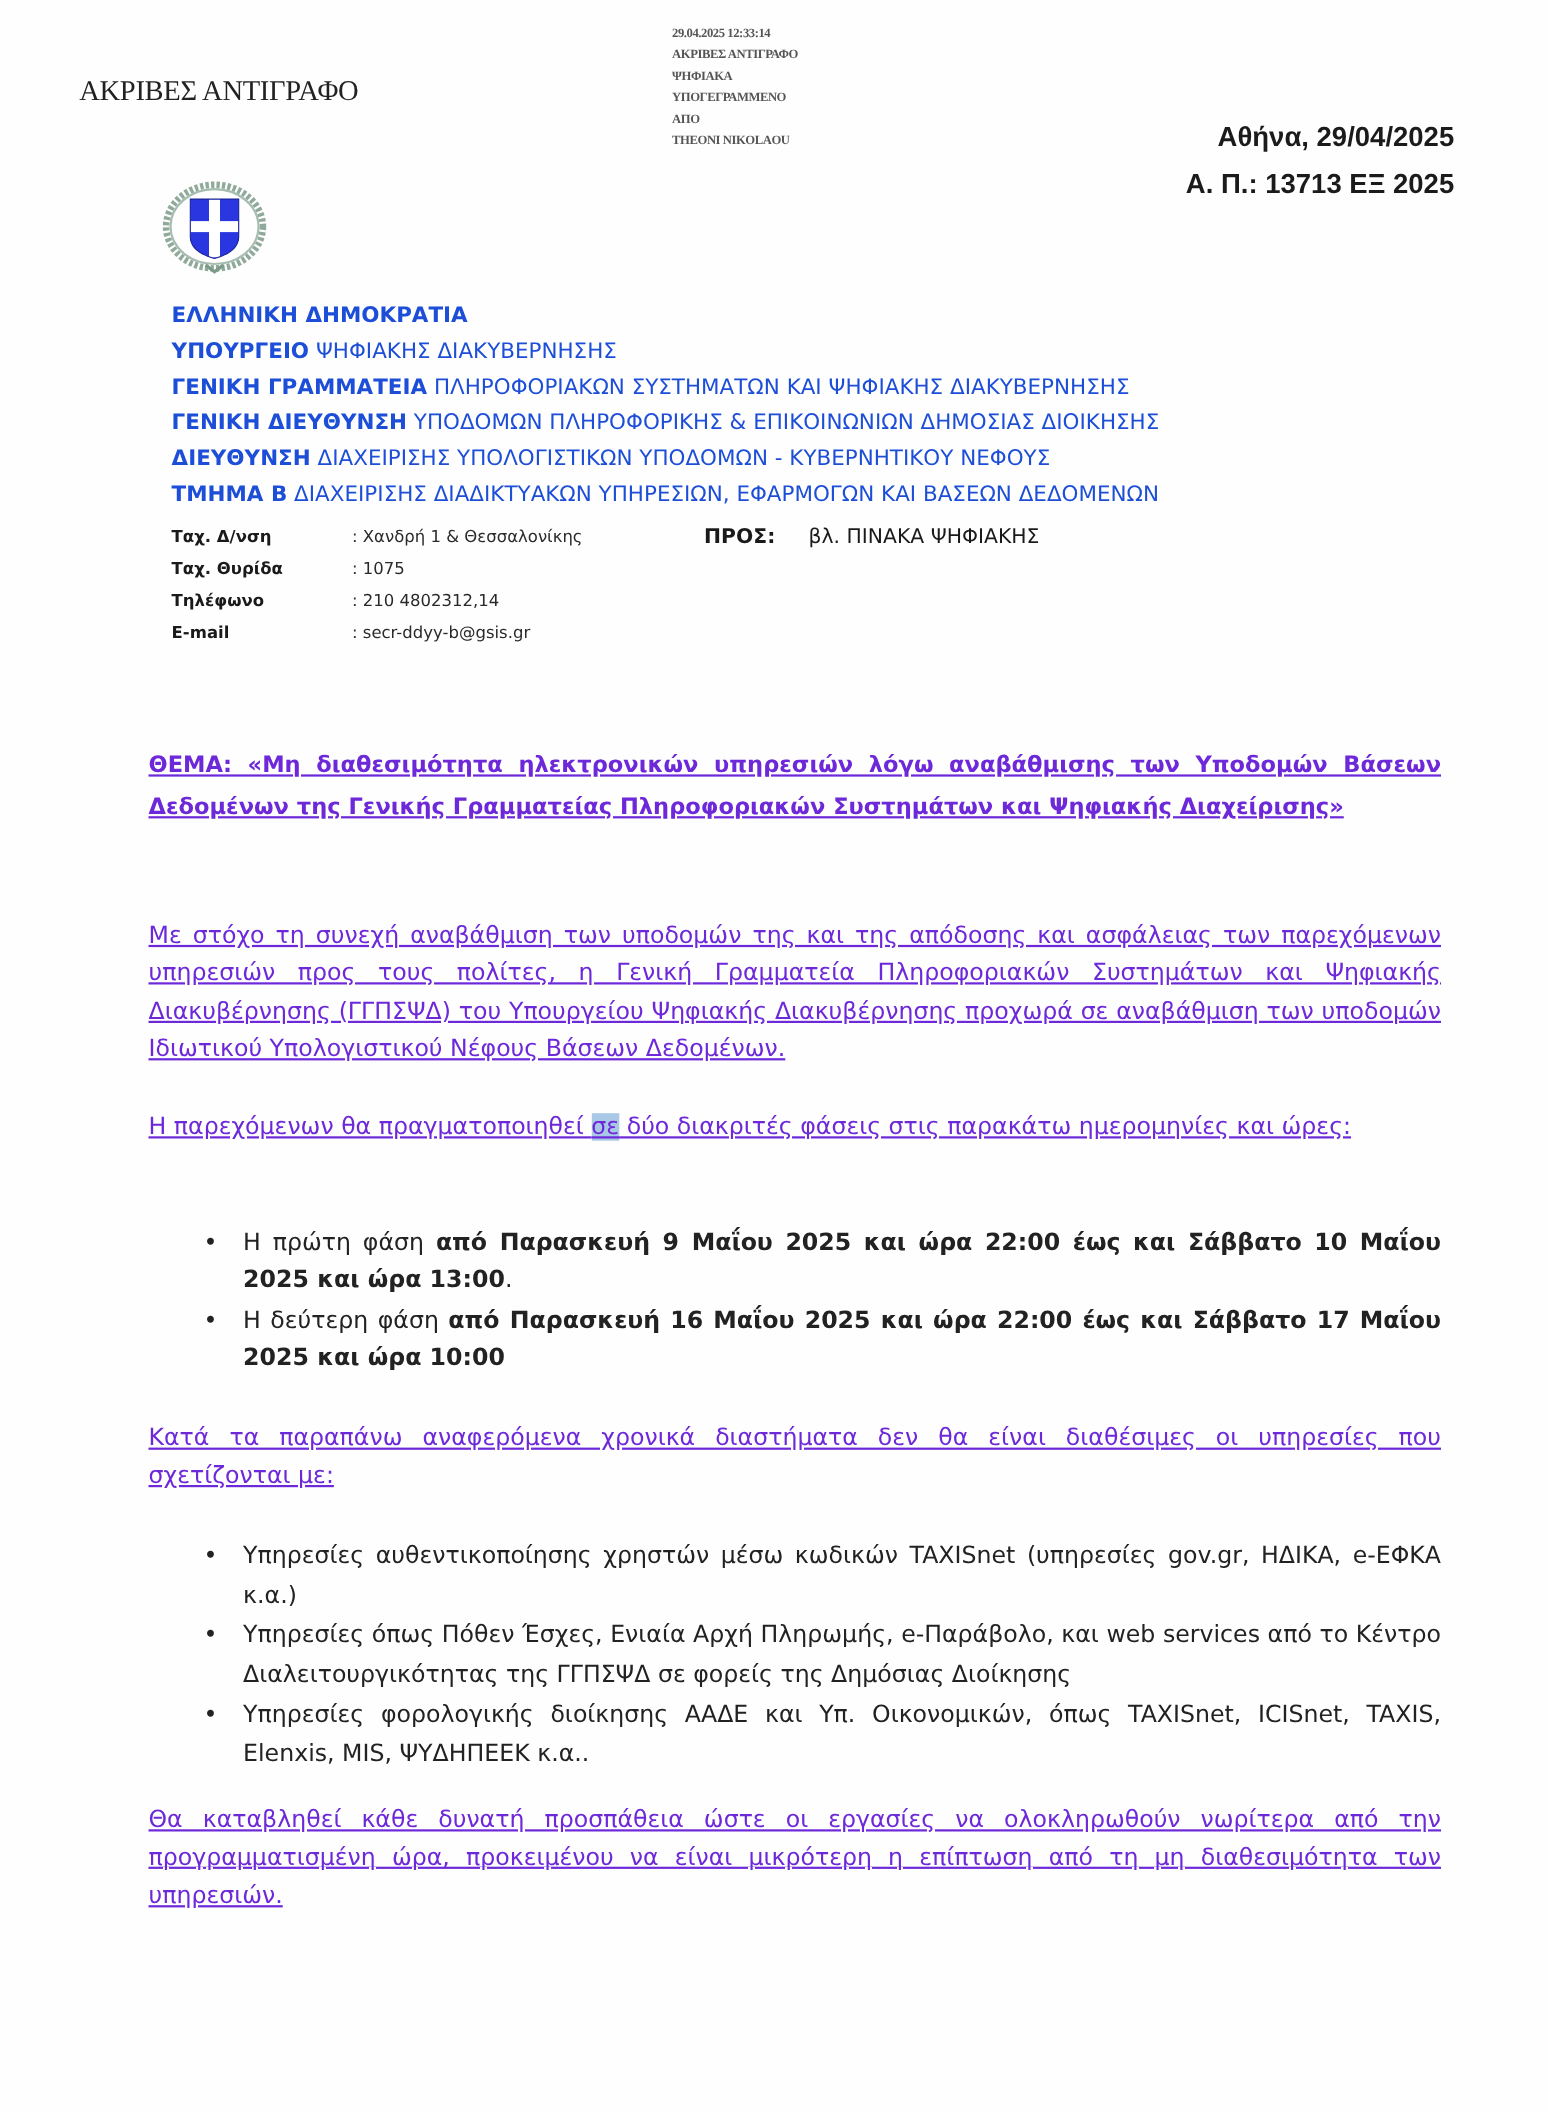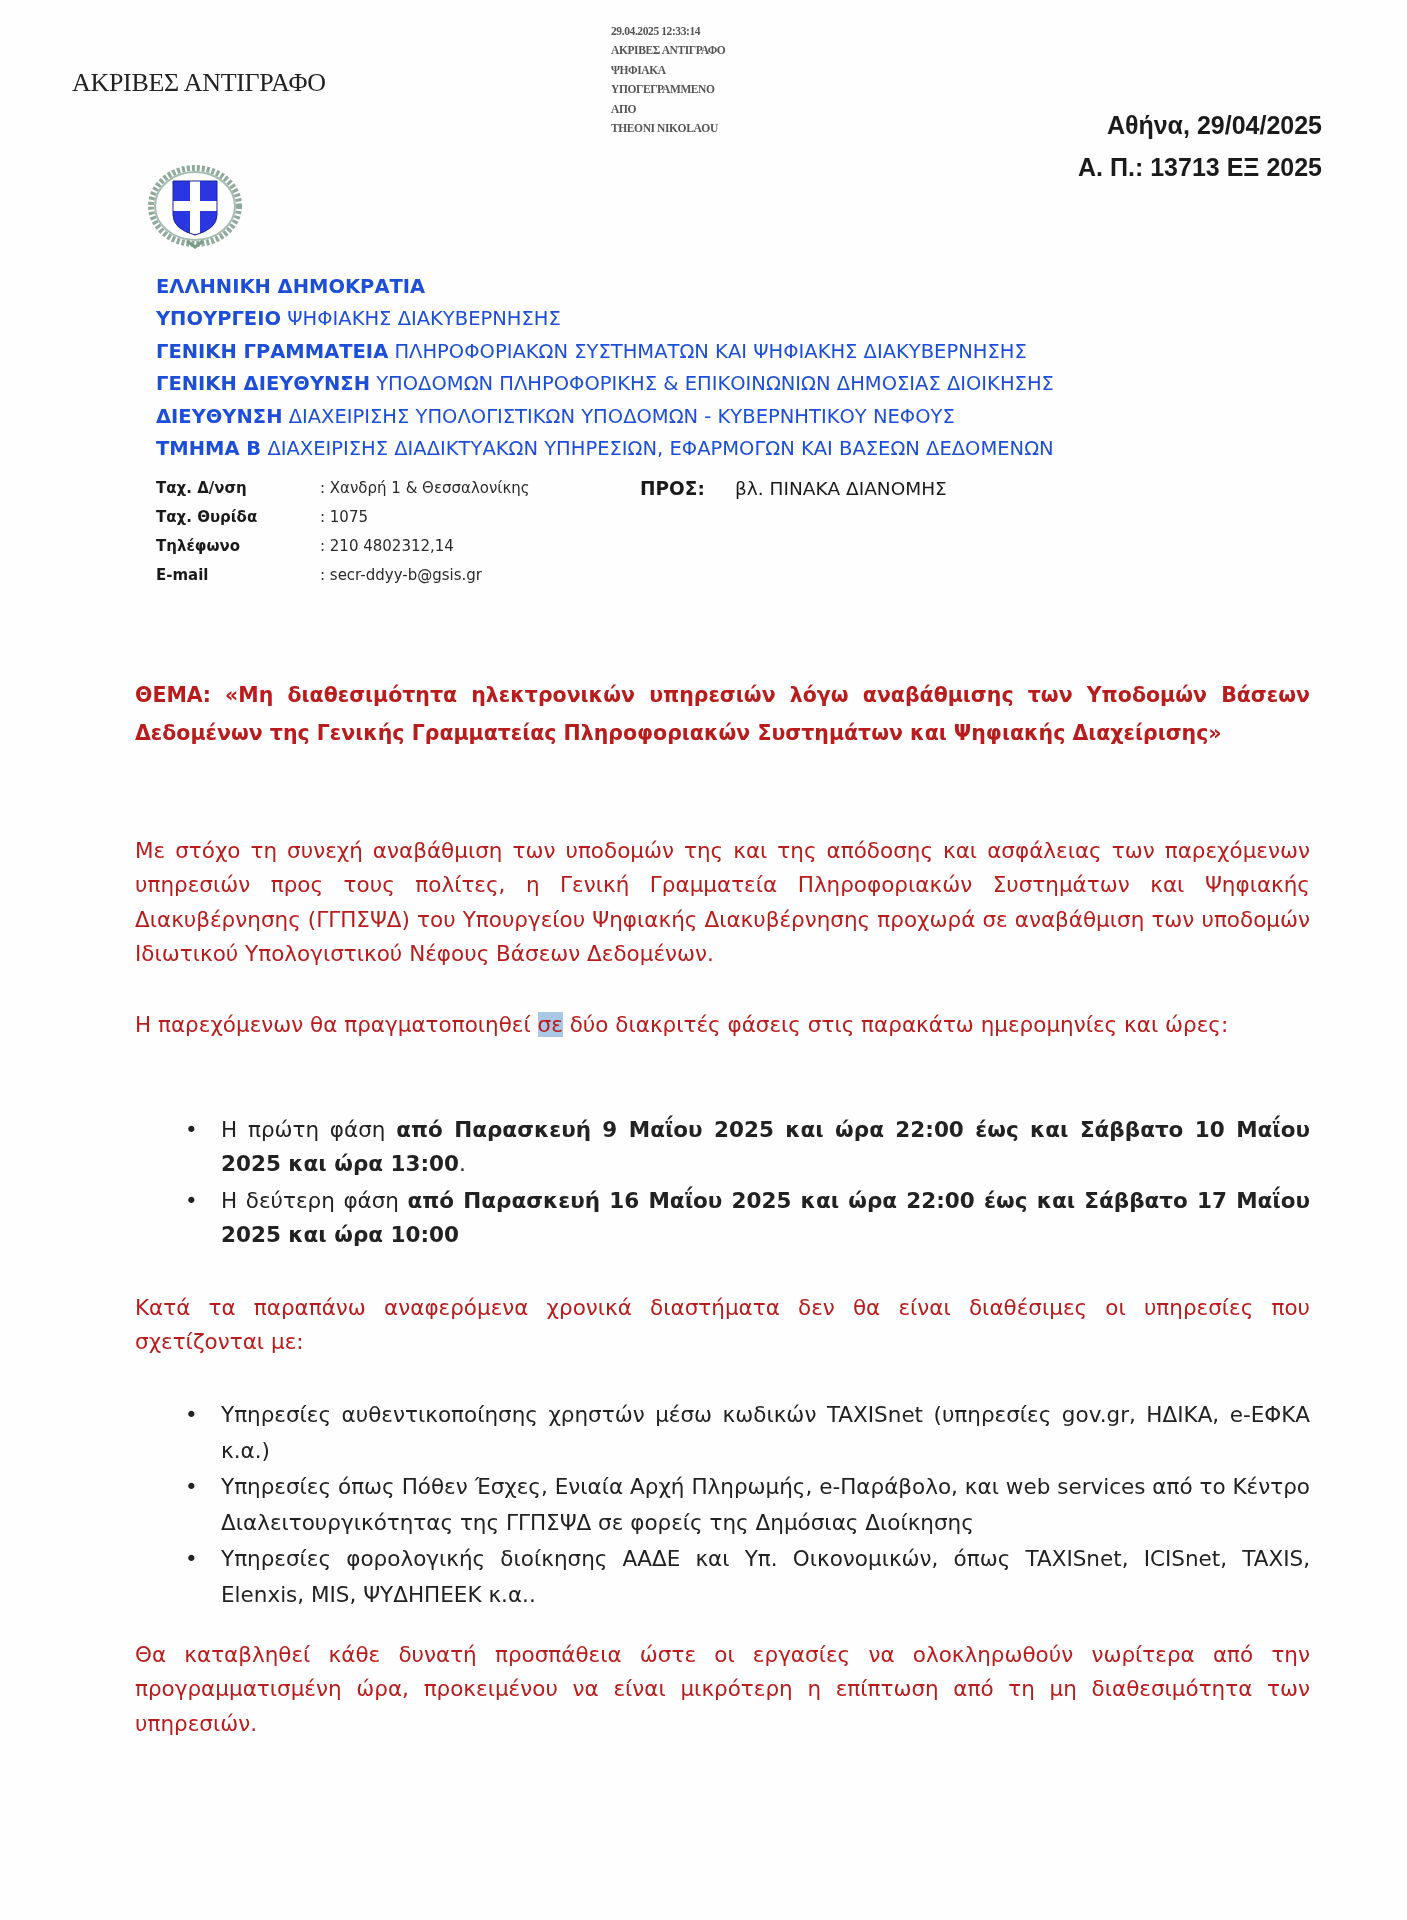--- a/index.html
+++ b/index.html
@@ -23,21 +23,21 @@
   #org-block b { font-weight: bold; }
 
   #info-table { left: 156px; top: 474px; font-size: 15px; line-height: 29px; }
   #info-table .row { display: flex; white-space: nowrap; }
   #info-table .lbl { width: 164px; font-weight: bold; }
   #info-table .val { color: #2a2a2a; }
 
   #recipient { left: 640px; top: 474px; font-size: 18.5px; line-height: 29px; white-space: nowrap; }
   #recipient .lbl { font-weight: bold; display: inline-block; width: 95px; }
 
-  .para { left: 135px; width: 1175px; font-size: 21.5px; text-align: justify; color: #b91c1c; }
+  .para { left: 135px; width: 1175px; font-size: 21.5px; text-align: justify; color: #6d28d9; text-decoration: underline; }
   .para p { margin: 0; }
   #subject { top: 676px; font-weight: bold; line-height: 38px; font-size: 20.5px; }
   #intro { top: 834px; line-height: 34.4px; }
   #phases-intro { top: 1008px; line-height: 34.4px; }
   #services-intro { top: 1291px; line-height: 34.4px; }
   #closing { top: 1638px; line-height: 34.4px; }
 
   .blist { left: 185px; width: 1125px; font-size: 21.5px; color: #222; }
   .blist .item { position: relative; padding-left: 36px; text-align: justify; }
   .blist .bullet { position: absolute; left: 0; top: 0; }
@@ -101,21 +101,21 @@
       <span class="lbl">Τηλέφωνο</span>
       <span class="val">: 210 4802312,14</span>
     </div>
   <div class="row">
       <span class="lbl">E-mail</span>
       <span class="val">: secr-ddyy-b@gsis.gr</span>
     </div>
 </div>
 
 <div id="recipient" class="abs sans">
-  <span class="lbl">ΠΡΟΣ:</span><span>βλ. ΠΙΝΑΚΑ ΔΙΑΝΟΜΗΣ</span>
+  <span class="lbl">ΠΡΟΣ:</span><span>βλ. ΠΙΝΑΚΑ ΨΗΦΙΑΚΗΣ</span>
 </div>
 
 <div id="subject" class="abs para sans">
   <p>ΘΕΜΑ: «Μη διαθεσιμότητα ηλεκτρονικών υπηρεσιών λόγω αναβάθμισης των Υποδομών Βάσεων Δεδομένων της Γενικής Γραμματείας Πληροφοριακών Συστημάτων και Ψηφιακής Διαχείρισης»</p>
 </div>
 
 <div id="intro" class="abs para sans">
   <p>Με στόχο τη συνεχή αναβάθμιση των υποδομών της και της απόδοσης και ασφάλειας των παρεχόμενων υπηρεσιών προς τους πολίτες, η Γενική Γραμματεία Πληροφοριακών Συστημάτων και Ψηφιακής Διακυβέρνησης (ΓΓΠΣΨΔ) του Υπουργείου Ψηφιακής Διακυβέρνησης προχωρά σε αναβάθμιση των υποδομών Ιδιωτικού Υπολογιστικού Νέφους Βάσεων Δεδομένων.</p>
 </div>
 

